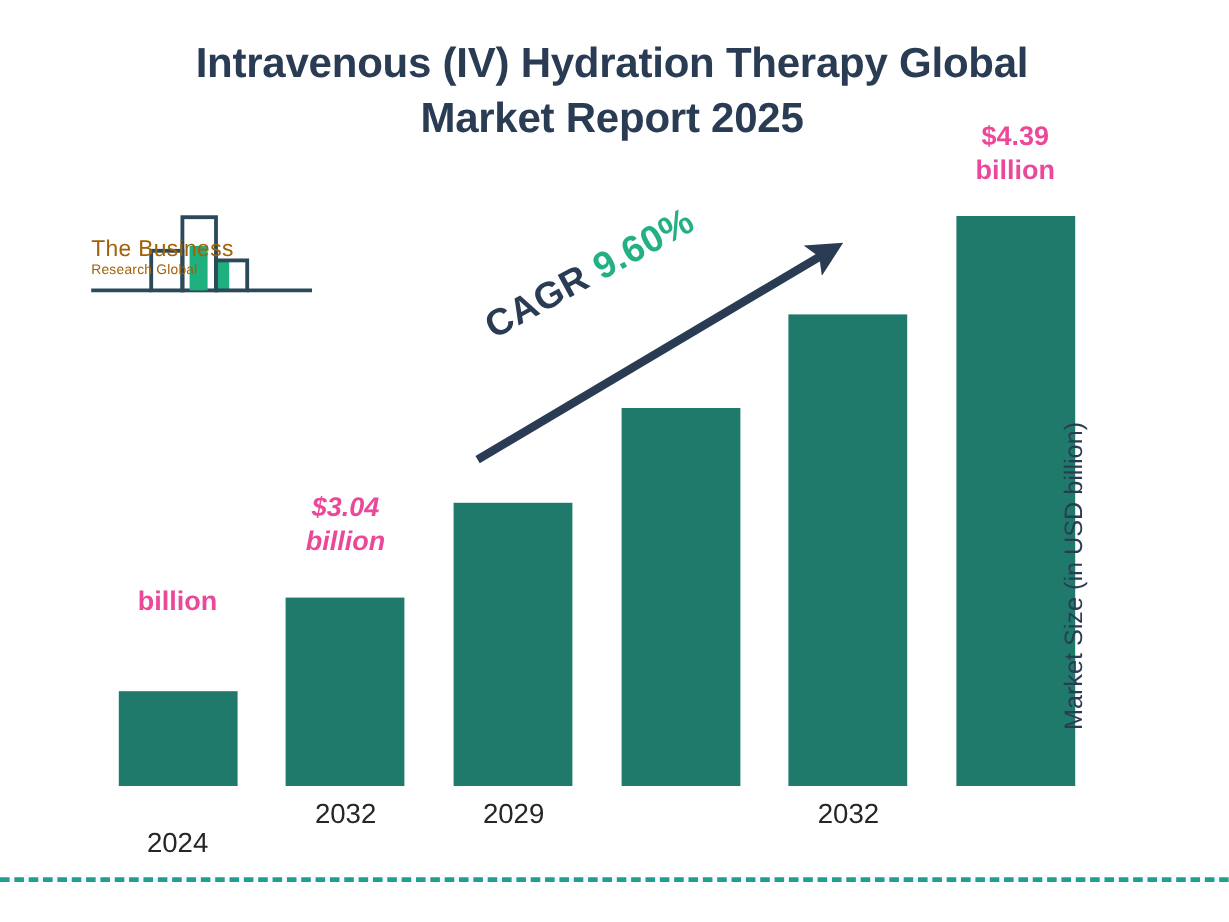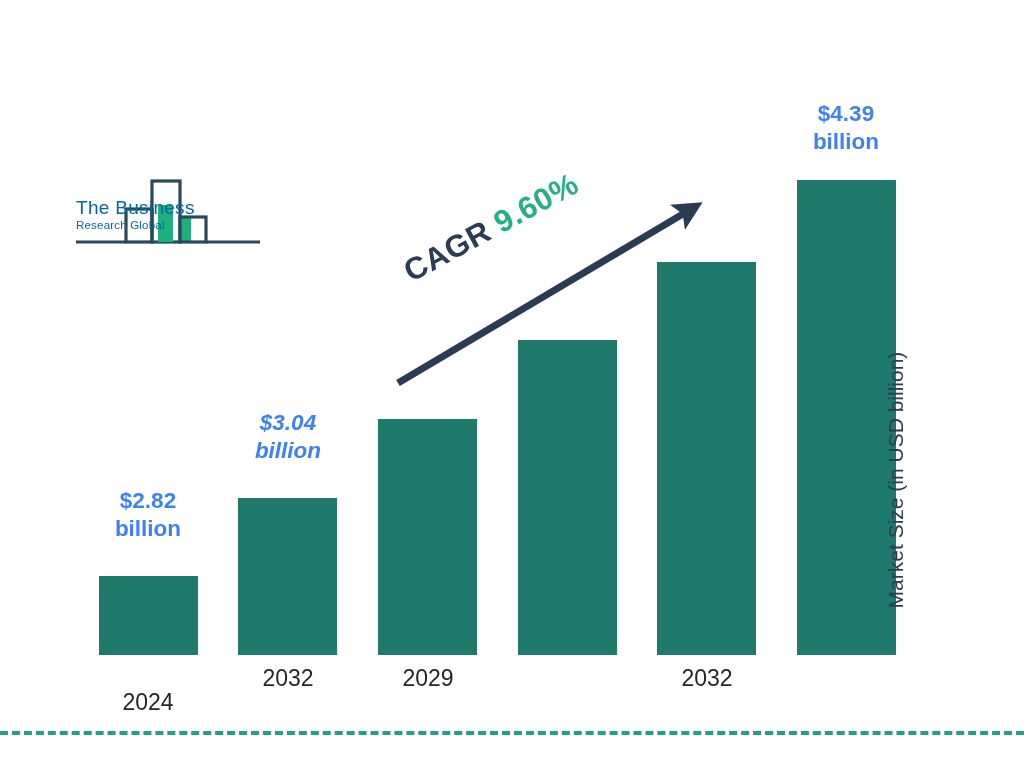--- a/index.html
+++ b/index.html
@@ -20,39 +20,39 @@
     font-weight: bold;
     line-height: 1.30;
     color: #2A3C54;
     letter-spacing: -0.2px;
   }
 
   
   #logo { position: absolute; left: 74px; top: 176px; width: 212px; height: 82px; }
   #logo-text-wrap {
     position: absolute; left: 2px; top: 22px; width: 132px;
-    color: #0369a1;
+    color: #a16207;
   }
   #logo-line1 { font-size: 19px; line-height: 20px; letter-spacing: .3px; font-family: "Liberation Sans", sans-serif; }
   #logo-line2 { font-size: 11.5px; line-height: 15px; letter-spacing: .2px; font-family: "Liberation Sans", sans-serif; }
   #logo-graphic { position: absolute; left: 0; top: 0; }
 
   
   #plot { position: absolute; left: 0; top: 0; width: 1024px; height: 768px; }
   .bar {
     position: absolute;
     background: #1F7A6B;
   }
   .bar-label {
     position: absolute;
     text-align: center;
     font-size: 22.5px;
     font-weight: bold;
     line-height: 1.25;
-    color: #3b82f6;
+    color: #ec4899;
     width: 120px;
   }
   .tick-label {
     position: absolute;
     text-align: center;
     width: 120px;
     font-size: 23px;
     color: #262626;
     font-family: "Liberation Sans", sans-serif;
   }
@@ -90,20 +90,21 @@
     position: absolute;
     left: 0; top: 731px; width: 1024px; height: 0;
     border-top: 4px dashed #1f9e93;
   }
 </style>
 </head>
 <body>
 
 <div id="page">
 
+  <div id="chart-title">Intravenous (IV) Hydration Therapy Global Market Report 2025</div>
 
   <div id="logo">
     <svg id="logo-graphic" width="212" height="82" viewBox="0 0 212 82">
 
       <path d="M2 66 L52 66" stroke="#2A4A5A" stroke-width="3.2" fill="none"></path>
 
       <rect x="52" y="33" width="26" height="33" stroke="#2A4A5A" stroke-width="3.2" fill="none"></rect>
 
       <rect x="78" y="5" width="28" height="61" stroke="#2A4A5A" stroke-width="3.2" fill="none"></rect>
 
@@ -117,21 +118,20 @@
     <div id="logo-text-wrap">
       <div id="logo-line1">The Business</div>
       <div id="logo-line2">Research Global</div>
     </div>
   </div>
 
   <div id="plot">
 
     <div class="bar" style="left:99px; top:576px; width:99px; height:79px;"></div>
     <div class="bar-label" style="left:88px; top:487px;">
-      <div>$2.82</div>
       <div>billion</div>
     </div>
 
     <div class="bar" style="left:238px; top:498px; width:99px; height:157px;"></div>
     <div class="bar-label" style="left:228px; top:409px;font-style:italic;">
       <div>$3.04</div>
       <div>billion</div>
     </div>
 
     <div class="bar" style="left:378px; top:419px; width:99px; height:236px;"></div>

